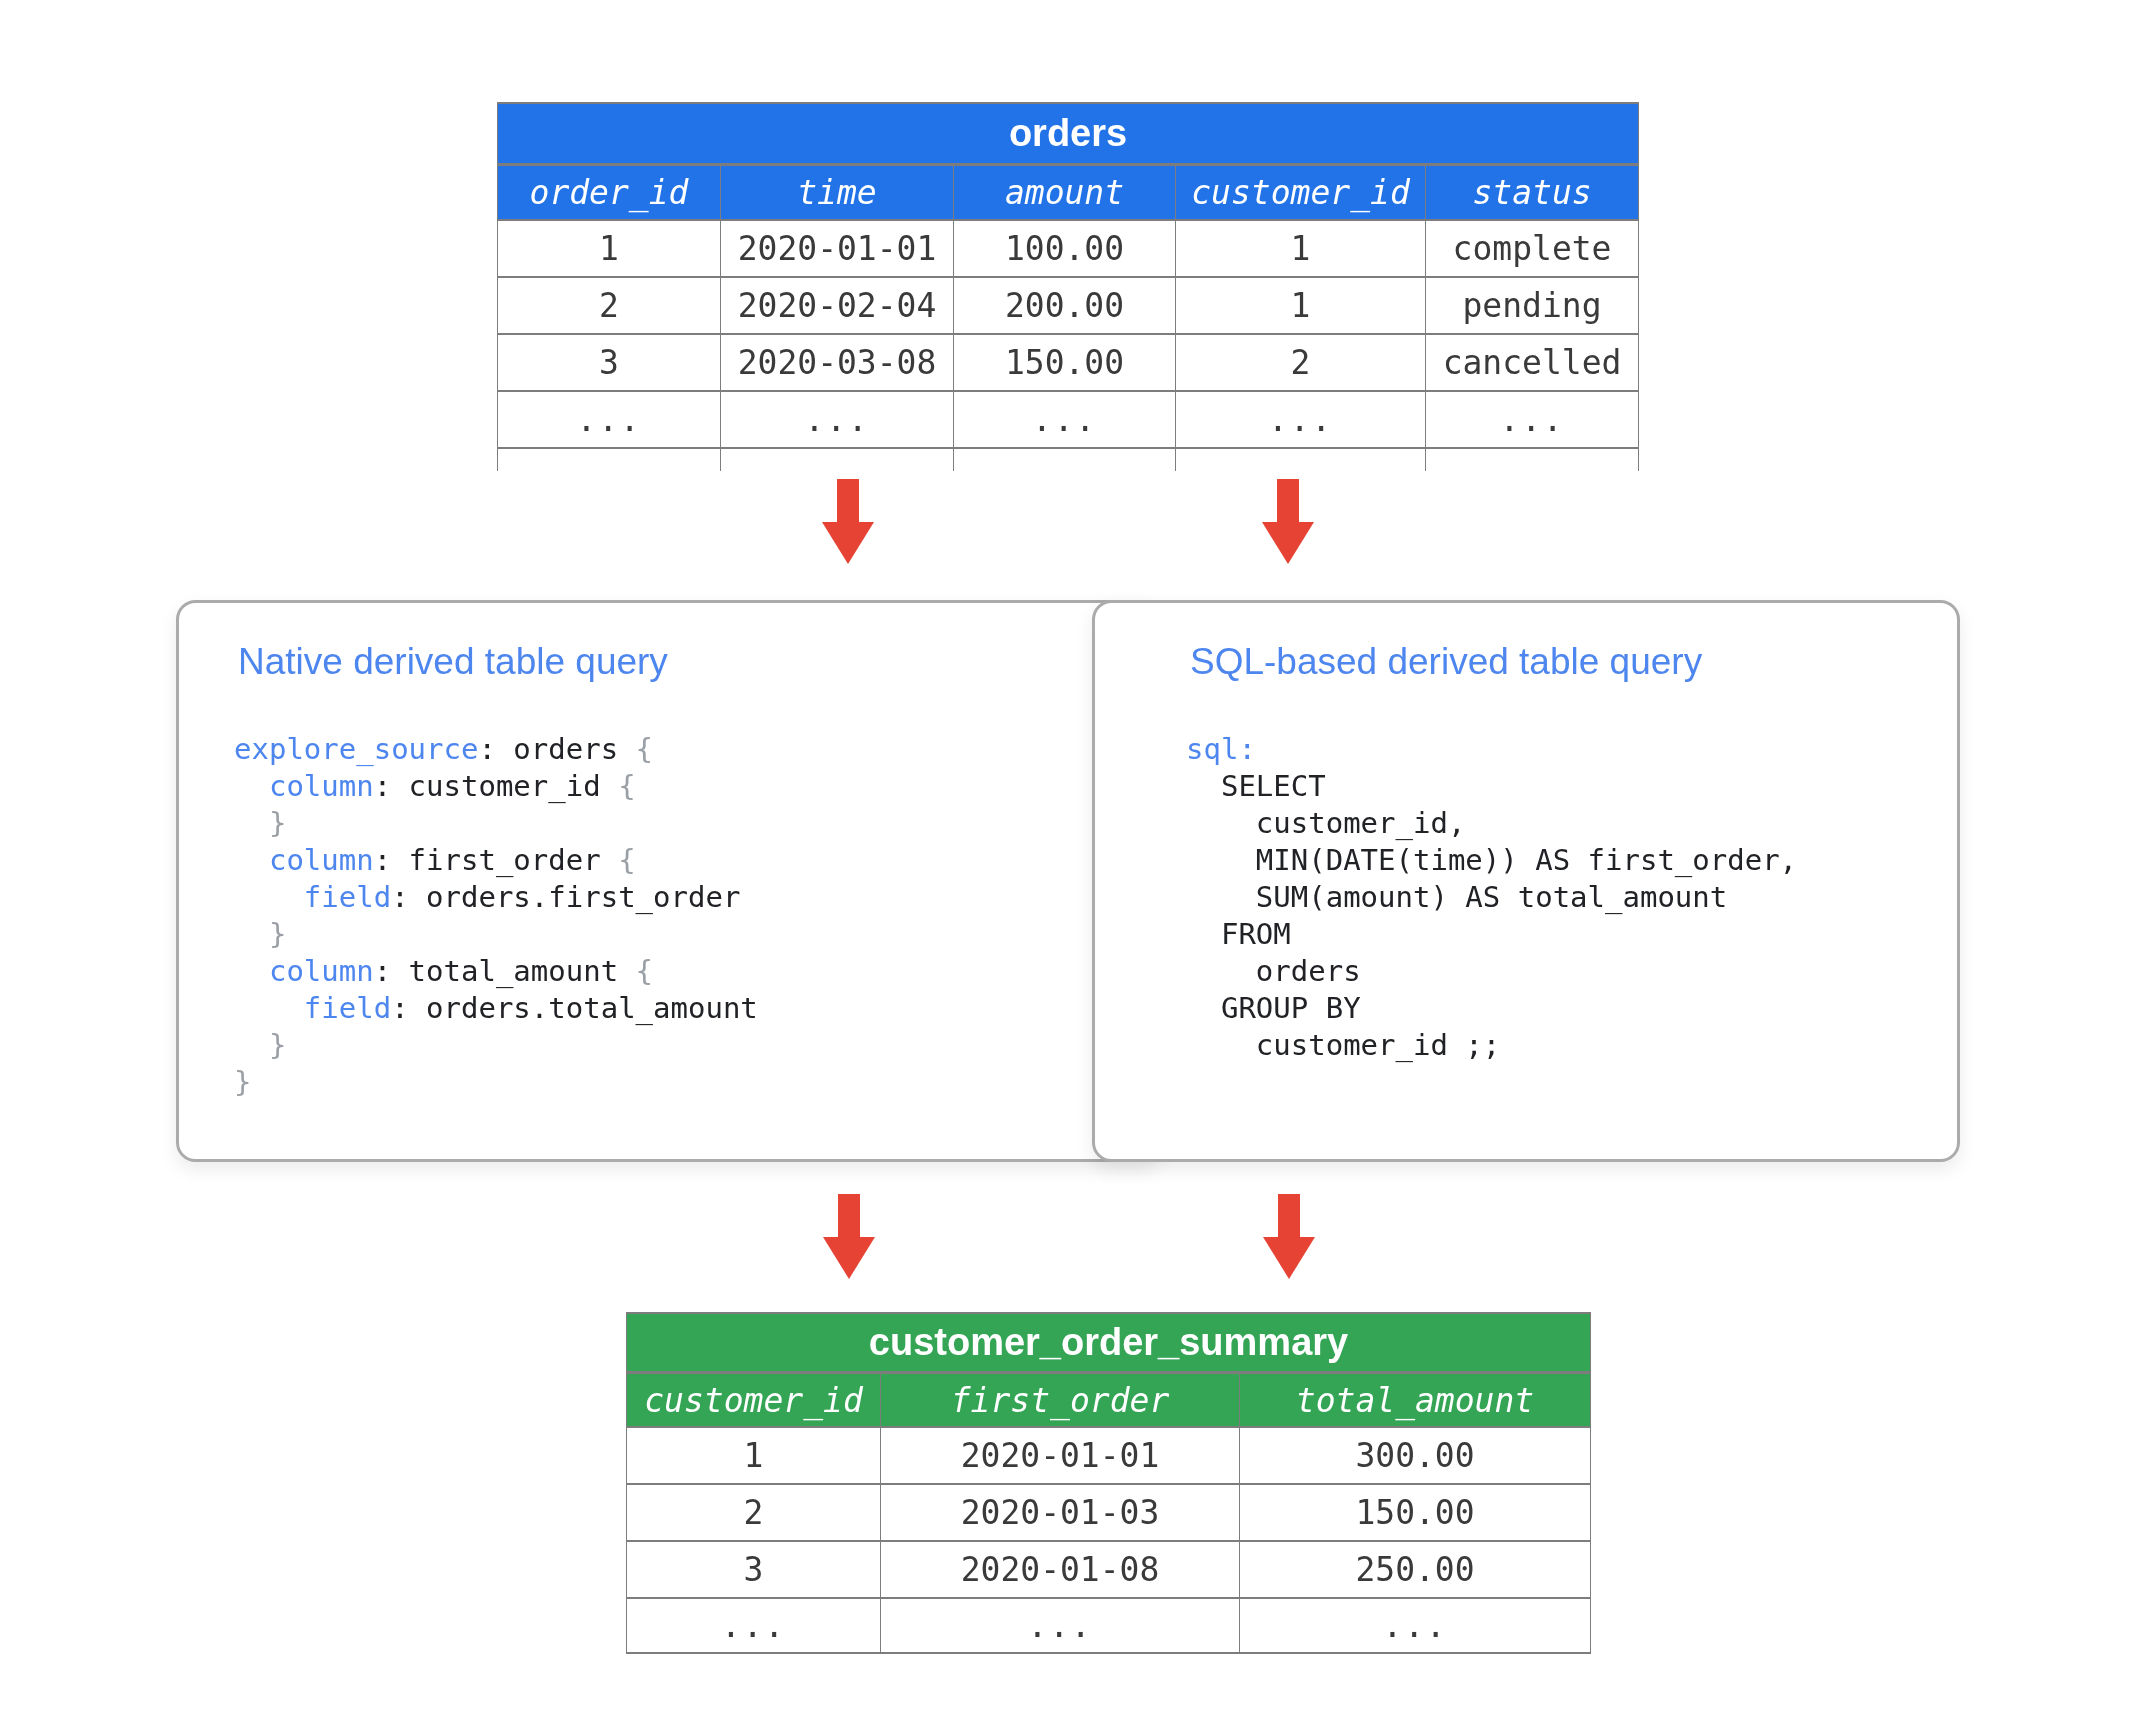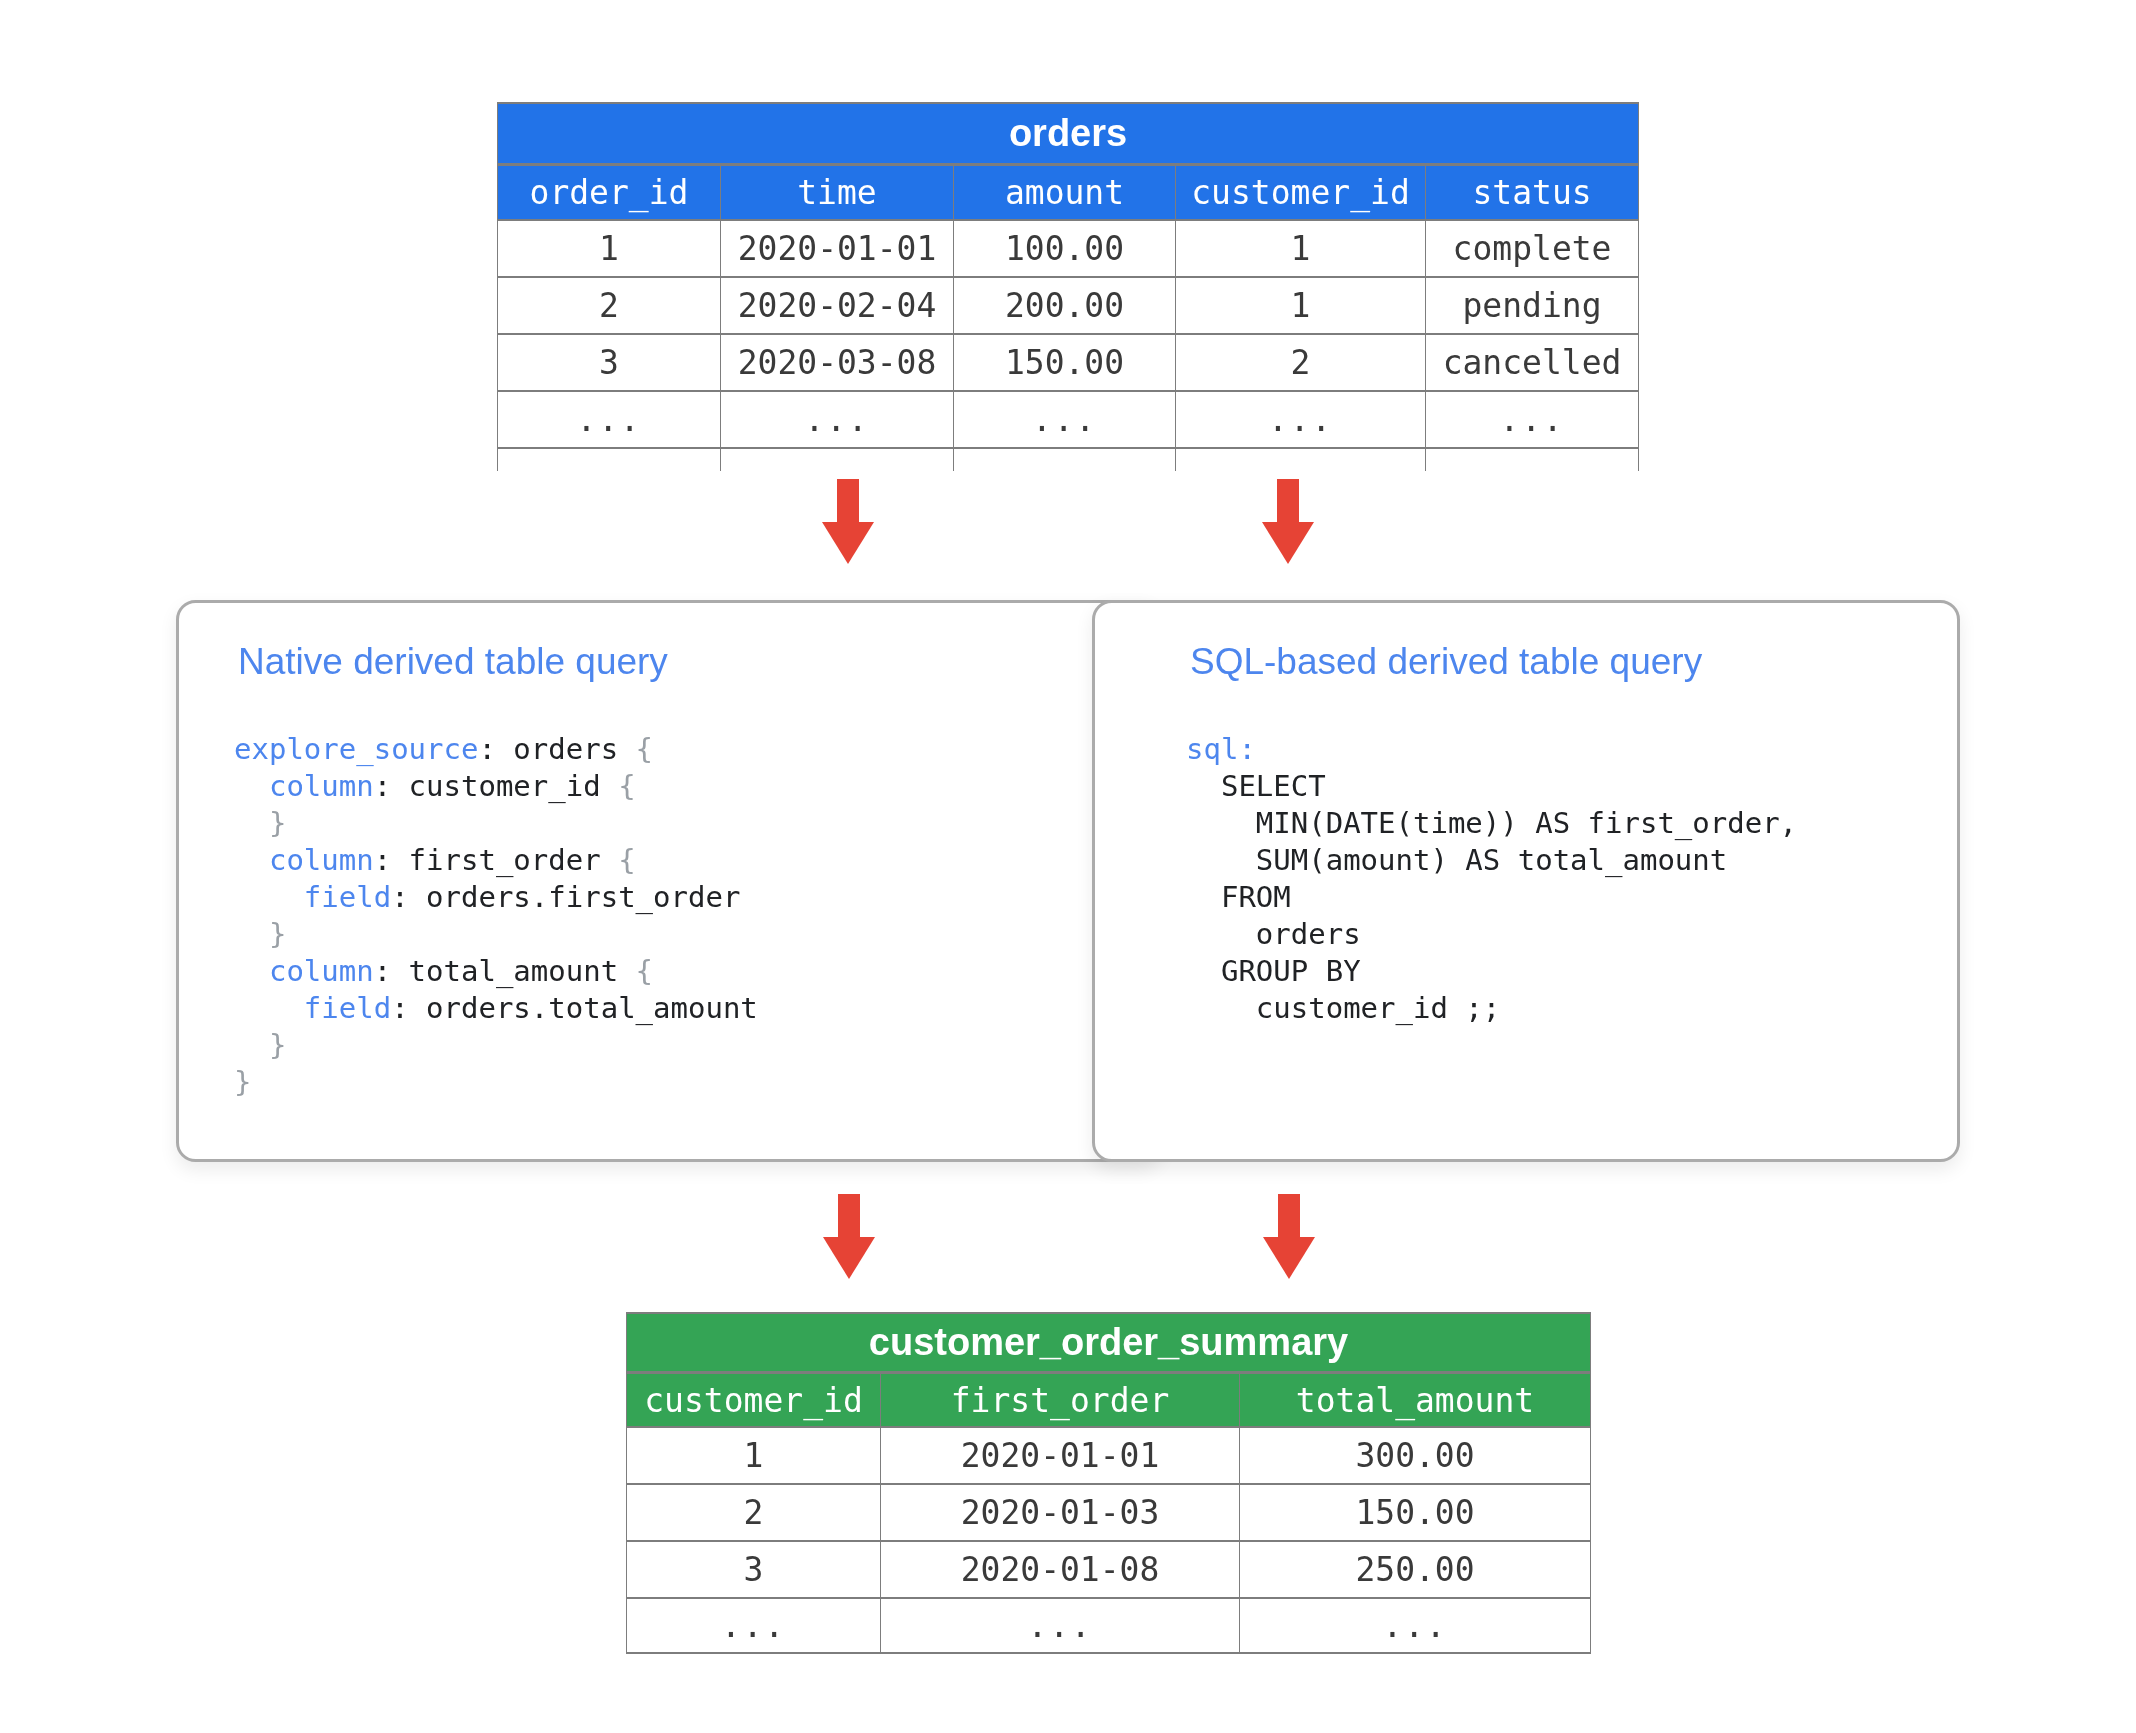--- a/index.html
+++ b/index.html
@@ -9,21 +9,21 @@
   
   .tbl-wrap{position:absolute;overflow:hidden;}
   table.dia{border-collapse:collapse;table-layout:fixed;background:#ffffff;}
   table.dia td{border:1.8px solid #7d7d7d;border-top-width:2.7px;border-bottom-width:2.7px;
                text-align:center;vertical-align:middle;
                font-family:"DejaVu Sans Mono","Liberation Mono",monospace;
                font-size:33px;color:#3a3a3a;padding:0;}
   table.dia tr.title-row td{border-bottom-width:3.6px;
                font-family:"Liberation Sans",sans-serif;font-weight:bold;
                font-size:38px;color:#ffffff;}
-  table.dia tr.hdr-row td{color:#ffffff;}
+  table.dia tr.hdr-row td{color:#ffffff;font-style:italic;}
   .blue-bg{background:#2273e8;}
   .green-bg{background:#34a455;}
   .dots{letter-spacing:1.8px;}
 
   
   .arrow{position:absolute;width:52px;}
   .arrow .stem{width:22px;height:43px;margin:0 auto;background:#e64335;}
   .arrow .head{width:0;height:0;border-left:26px solid transparent;
                border-right:26px solid transparent;border-top:42px solid #e64335;}
 
@@ -125,20 +125,21 @@
       <div class="code-line"><span data-k="pl">  </span><span data-k="br">}</span></div>
       <div class="code-line"><span data-k="br">}</span></div>
     </div>
   </div>
 
   <div class="qbox" style="left:1092px;top:600px;width:868px;height:562px;padding-left:36px;">
     <div class="qbox-title">SQL-based derived table query</div>
     <div class="code">
       <div class="code-line"><span data-k="kw">sql:</span></div>
       <div class="code-line"><span data-k="pl">  SELECT</span></div>
+      <div class="code-line"><span data-k="pl">    customer_id,</span></div>
       <div class="code-line"><span data-k="pl">    MIN(DATE(time)) AS first_order,</span></div>
       <div class="code-line"><span data-k="pl">    SUM(amount) AS total_amount</span></div>
       <div class="code-line"><span data-k="pl">  FROM</span></div>
       <div class="code-line"><span data-k="pl">    orders</span></div>
       <div class="code-line"><span data-k="pl">  GROUP BY</span></div>
       <div class="code-line"><span data-k="pl">    customer_id ;;</span></div>
     </div>
   </div>
 
   <div class="arrow" style="left:823px;top:1194px;">

